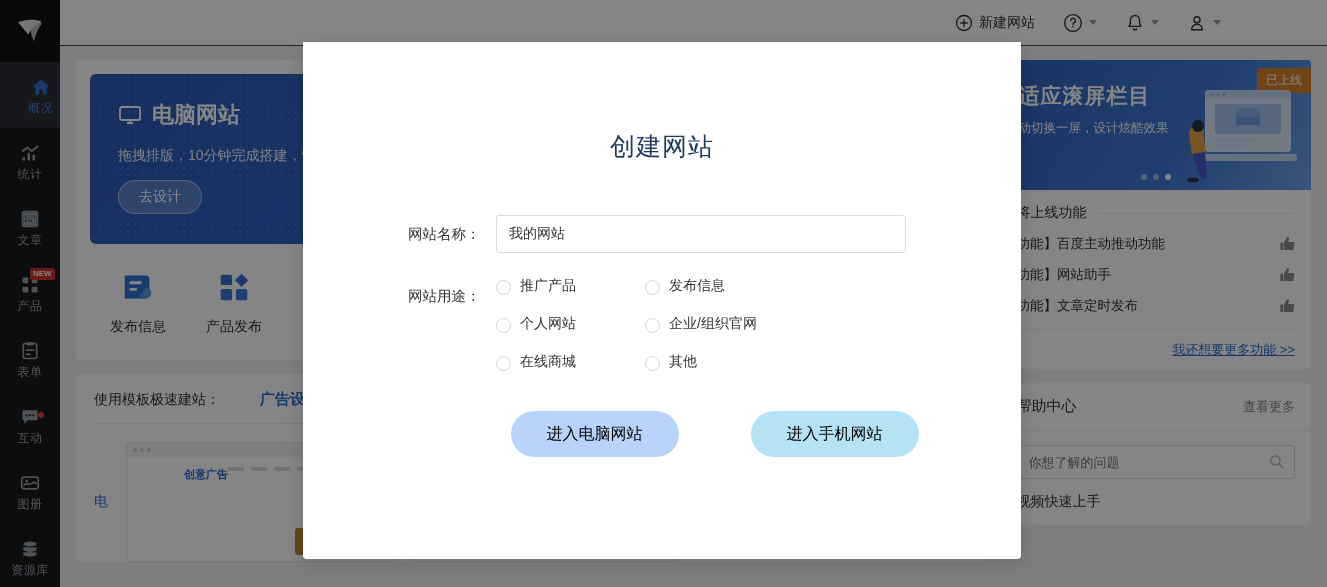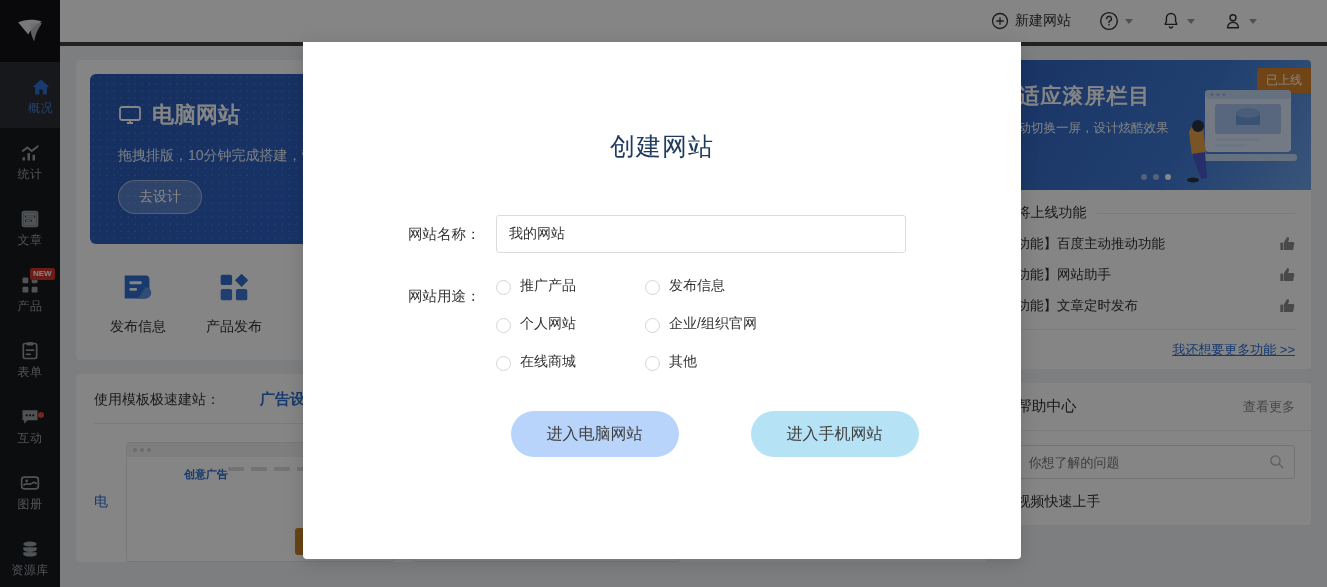--- a/index.html
+++ b/index.html
@@ -42,22 +42,22 @@
   }
   .dot-red {
     position: absolute; top: 20px; left: 38px;
     width: 6px; height: 6px; border-radius: 50%; background: #e8433c;
   }
 
   
   .topbar {
     position: absolute; left: 60px; top: 0; right: 0; height: 46px;
     background: #ffffff; display: flex; align-items: center;
-    justify-content: flex-end; padding-right: 70px; gap: 28px;
-    border-bottom: 4px solid #404040;
+    justify-content: flex-end; padding-right: 106px; gap: 28px;
+    border-bottom: 1px solid #404040;
   }
   .top-act { display: flex; align-items: center; gap: 6px; cursor: pointer; font-size: 14px; color: #333; }
   .top-act svg { display:block; }
   .caret { width: 0; height: 0; border-left: 4px solid transparent; border-right: 4px solid transparent; border-top: 5px solid #999; }
 
   
   .content { position: absolute; left: 60px; top: 46px; right: 0; bottom: 0; padding: 14px 16px; }
   .row-main { display: flex; gap: 14px; align-items: flex-start; }
   .col-left { width: 930px; }
   .card { background: #fff; border-radius: 4px; }
@@ -166,21 +166,21 @@
     font-family: "Liberation Sans", sans-serif;
   }
   .frow2 { margin-top: 24px; }
   .radios { width: 420px; display:flex; flex-wrap:wrap; }
   .ropt { width: 149px; display:flex; align-items:flex-end; gap:9px; cursor:pointer; margin-bottom: 20px; }
   .rcircle { width:15px; height:15px; border-radius:50%; border:1px solid #d5d5d5; background:#fff; flex:none;}
   .rlabel { font-size:14px; color:#333; }
   .actions { display:flex; justify-content:center; gap:72px; margin-top: 20px; }
   .btn {
     width:168px; height:46px; border:none; border-radius:23px; cursor:pointer;
-    font-size:16px; color:#404040; font-family:"Liberation Sans", sans-serif;
+    font-size:16px; color:#000000; font-family:"Liberation Sans", sans-serif;
   }
   .btn-pc { background:#b9d4fb; }
   .btn-mb { background:#b6e2f5; }
 </style>
 </head>
 <body>
 
 <div id="root">
 
   <div id="app">

